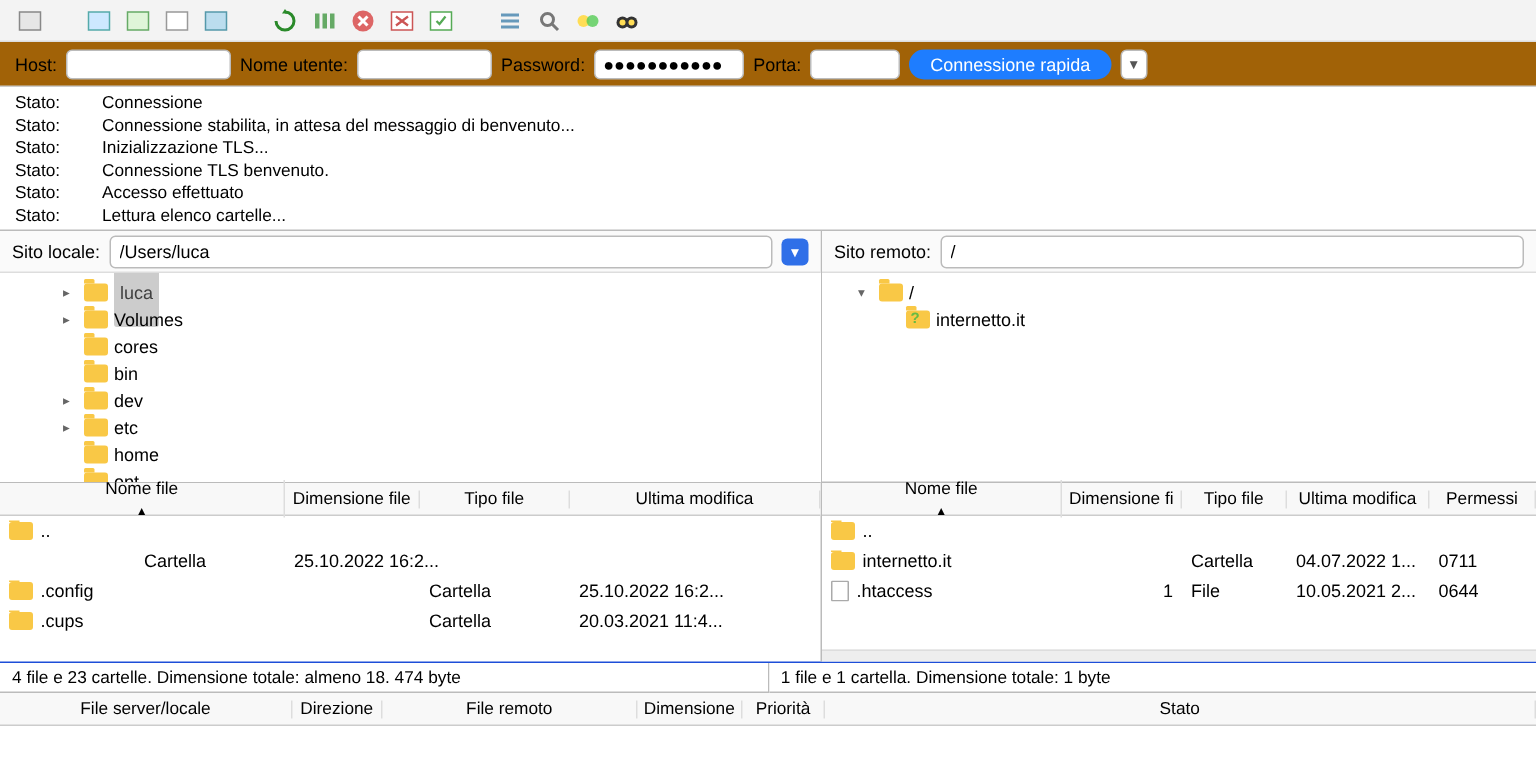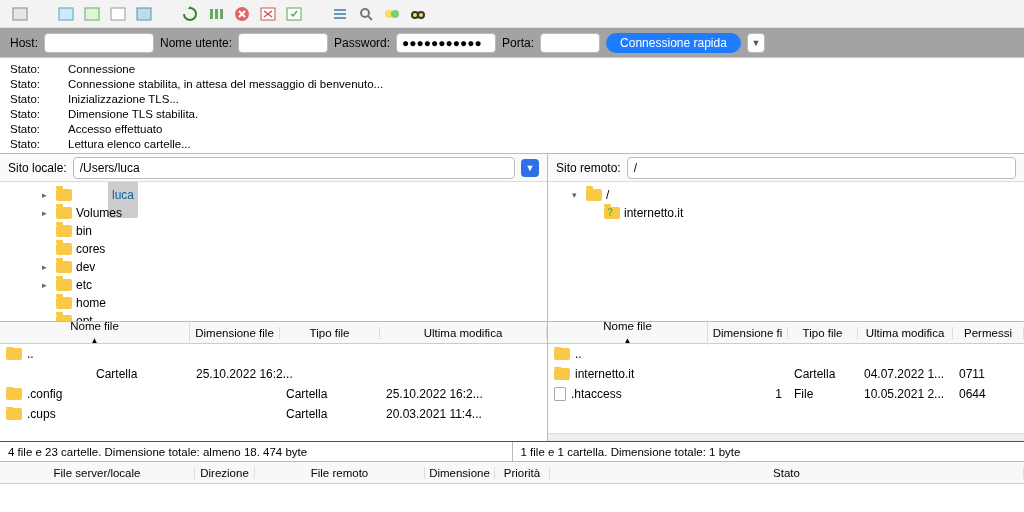--- a/index.html
+++ b/index.html
@@ -1,38 +1,38 @@
 <!DOCTYPE html>
 <html><head>
 <meta charset="utf-8">
 <style>
   * { margin: 0; padding: 0; box-sizing: border-box; }
   body { font-family: -apple-system, "Segoe UI", Arial, sans-serif; font-size: 12px; color: #000; background: #fff; width: 1024px; height: 512px; overflow: hidden; }
   .toolbar { height: 28px; background: #f3f3f3; display: flex; align-items: center; gap: 6px; padding: 0 10px; border-bottom: 1px solid #ddd; }
   .tb-icon { width: 20px; height: 20px; display: flex; align-items: center; justify-content: center; }
   .tb-sep { width: 14px; }
-  .connbar { height: 30px; background: #a3a3a3; display: flex; align-items: center; gap: 6px; padding: 0 10px; border-bottom: 1px solid #ccc; }
+  .connbar { height: 30px; background: #a16207; display: flex; align-items: center; gap: 6px; padding: 0 10px; border-bottom: 1px solid #ccc; }
   .connbar label { font-size: 12px; }
   .connbar input { height: 20px; border: 1px solid #bbb; border-radius: 4px; padding: 0 5px; font-size: 12px; background: #fff; }
   .btn-quick { background: #1e7dff; color: #fff; border: none; border-radius: 10px; padding: 3px 14px; font-size: 12px; cursor: pointer; }
   .btn-drop { width: 18px; height: 20px; border: 1px solid #bbb; border-radius: 4px; background: #fff; display: flex; align-items: center; justify-content: center; font-size: 9px; color: #555; }
   .log { height: 96px; overflow: auto; padding: 4px 10px; font-size: 11.5px; line-height: 15px; border-bottom: 1px solid #bbb; }
   .log-row { display: flex; gap: 18px; }
   .log-row span:first-child { width: 40px; }
   .panes { display: flex; height: 288px; border-bottom: 1px solid #1d4ed8; }
   .pane { display: flex; flex-direction: column; border-right: 1px solid #bbb; }
   .pane:last-child { border-right: none; }
   .pane-left { width: 548px; }
   .pane-right { flex: 1; }
   .pathbar { height: 28px; display: flex; align-items: center; gap: 6px; padding: 0 8px; border-bottom: 1px solid #ddd; background: #fafafa; }
   .pathbar input { flex: 1; height: 22px; border: 1px solid #bbb; border-radius: 4px; padding: 0 6px; font-size: 12px; }
   .drop-ind { width: 18px; height: 18px; background: #2f6fe8; border-radius: 4px; color: #fff; display: flex; align-items: center; justify-content: center; font-size: 9px; }
   .tree { flex: 0 0 140px; overflow: auto; padding: 4px 0 4px 18px; font-size: 12px; border-bottom: 1px solid #bbb; background: #fff; }
   .tree-row { display: flex; align-items: center; gap: 4px; height: 18px; padding-left: 6px; }
-  .tree-row.sel .lbl { background: #ccc; color: #0369a1; border-radius: 2px; padding: 16px 4px; margin-left: 32px; }
+  .tree-row.sel .lbl { background: #ccc; color: #404040; border-radius: 2px; padding: 16px 4px; }
   .tri { width: 10px; font-size: 9px; color: #666; }
   .fld { width: 16px; height: 12px; background: #f9c846; border-radius: 2px; position: relative; }
   .fld::before { content: ""; position: absolute; top: -3px; left: 0; width: 7px; height: 3px; background: #f9c846; border-radius: 1px 1px 0 0; }
   .fld.q::after { content: "?"; position: absolute; left: 3px; top: 0; font-size: 10px; font-weight: bold; color: #6b4; }
   .cols { display: flex; height: 22px; border-bottom: 1px solid #ccc; background: #f8f8f8; font-size: 11.5px; align-items: center; }
   .col { padding: 0 6px; border-right: 1px solid #ddd; overflow: hidden; white-space: nowrap; display: flex; align-items: center; gap: 4px; flex-direction: column; }
   .sort-asc { font-size: 8px; }
   .list { flex: 1; overflow: auto; font-size: 12px; }
   .row { display: flex; height: 20px; align-items: center; }
   .cell { padding: 0 6px; overflow: hidden; white-space: nowrap; text-overflow: ellipsis; }
@@ -160,21 +160,21 @@
     <div class="log-row">
       <span>Stato:</span>
       <span>Connessione stabilita, in attesa del messaggio di benvenuto...</span>
     </div>
     <div class="log-row">
       <span>Stato:</span>
       <span>Inizializzazione TLS...</span>
     </div>
     <div class="log-row">
       <span>Stato:</span>
-      <span>Dimensione TLS stabilita.</span>
+      <span>Connessione TLS benvenuto.</span>
     </div>
     <div class="log-row">
       <span>Stato:</span>
       <span>Accesso effettuato</span>
     </div>
     <div class="log-row">
       <span>Stato:</span>
       <span>Lettura elenco cartelle...</span>
     </div>
     <div class="log-row">
@@ -197,26 +197,26 @@
           <span class="lbl">luca</span>
         </div>
         <div class="tree-row" style="padding-left: 24px;">
           <span class="tri">▸</span>
           <span class="fld"></span>
           <span class="lbl">Volumes</span>
         </div>
         <div class="tree-row" style="padding-left: 24px;">
           <span class="tri"></span>
           <span class="fld"></span>
+          <span class="lbl">cores</span>
+        </div>
+        <div class="tree-row" style="padding-left: 24px;">
+          <span class="tri"></span>
+          <span class="fld"></span>
           <span class="lbl">bin</span>
-        </div>
-        <div class="tree-row" style="padding-left: 24px;">
-          <span class="tri"></span>
-          <span class="fld"></span>
-          <span class="lbl">cores</span>
         </div>
         <div class="tree-row" style="padding-left: 24px;">
           <span class="tri">▸</span>
           <span class="fld"></span>
           <span class="lbl">dev</span>
         </div>
         <div class="tree-row" style="padding-left: 24px;">
           <span class="tri">▸</span>
           <span class="fld"></span>
           <span class="lbl">etc</span>

